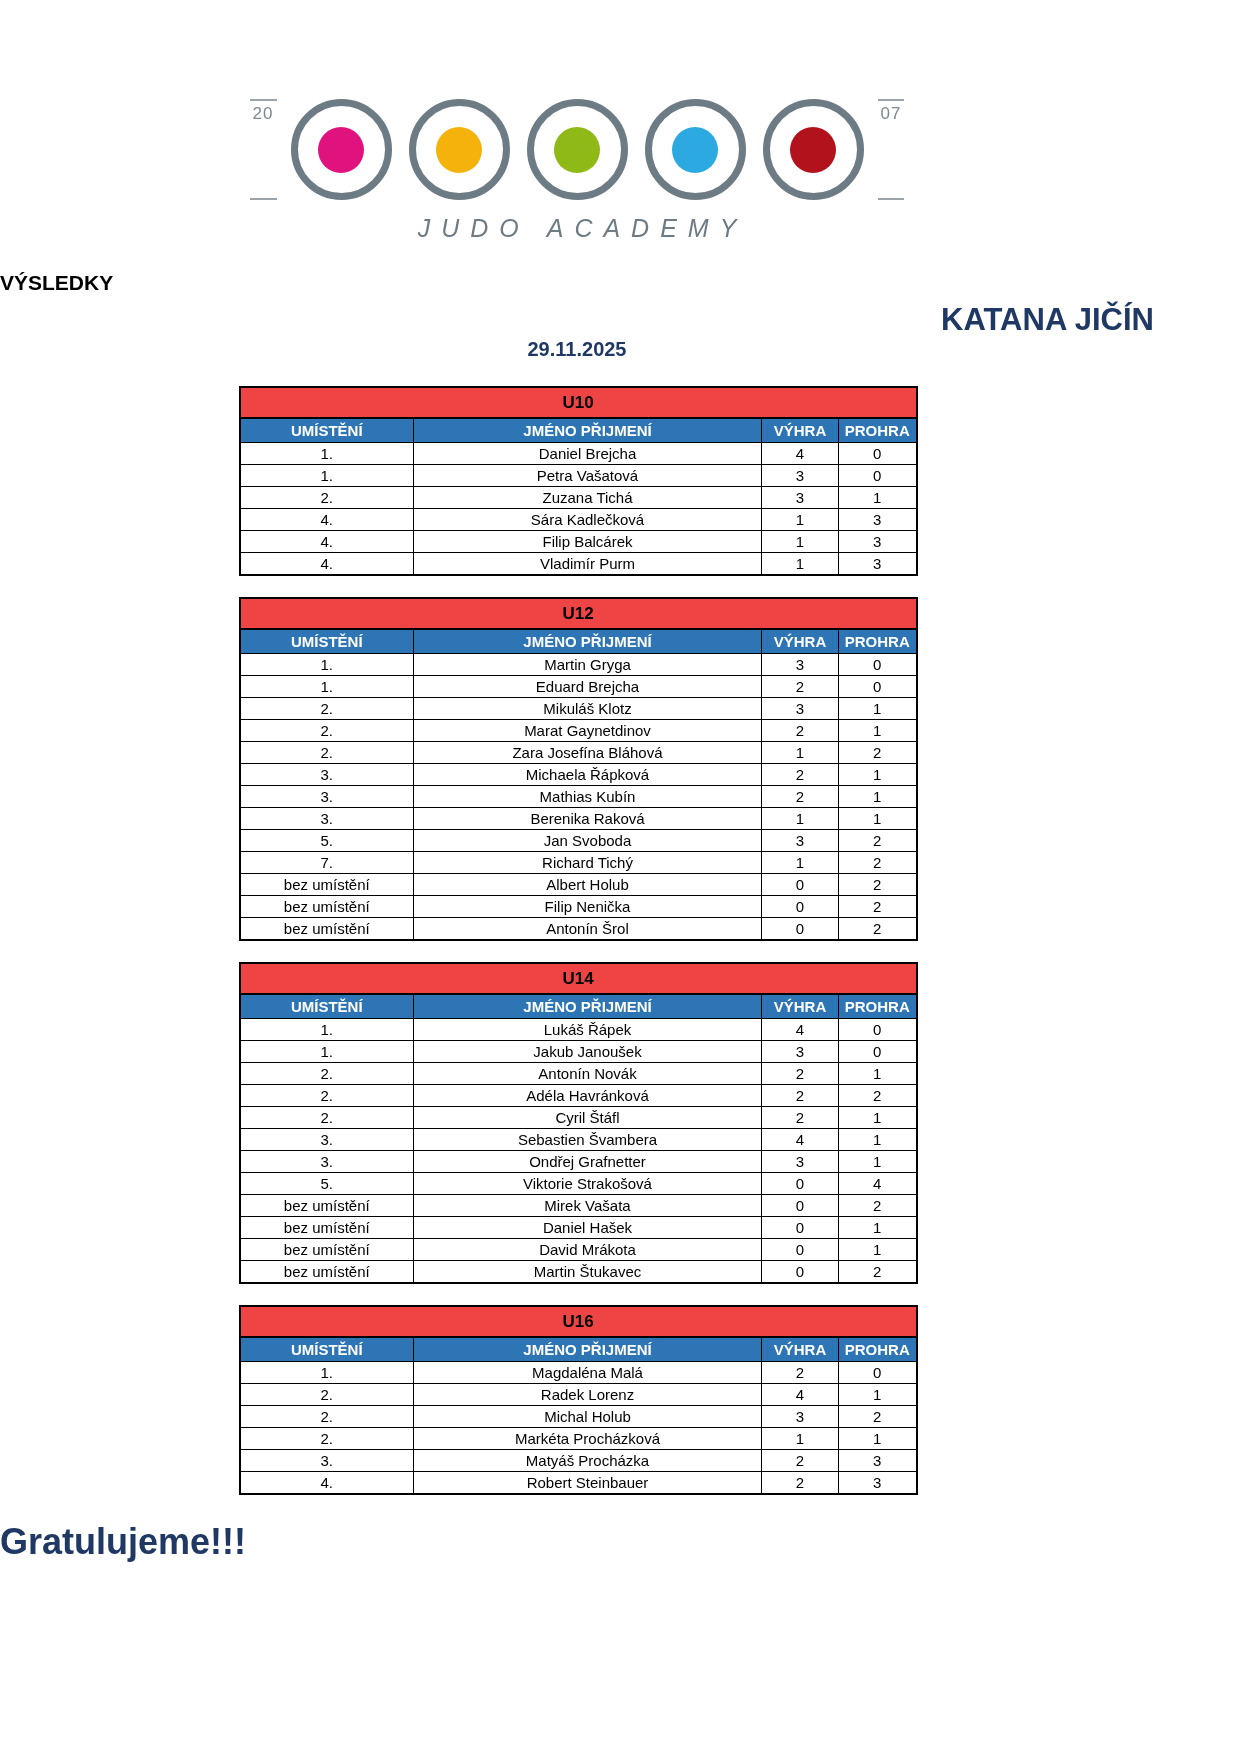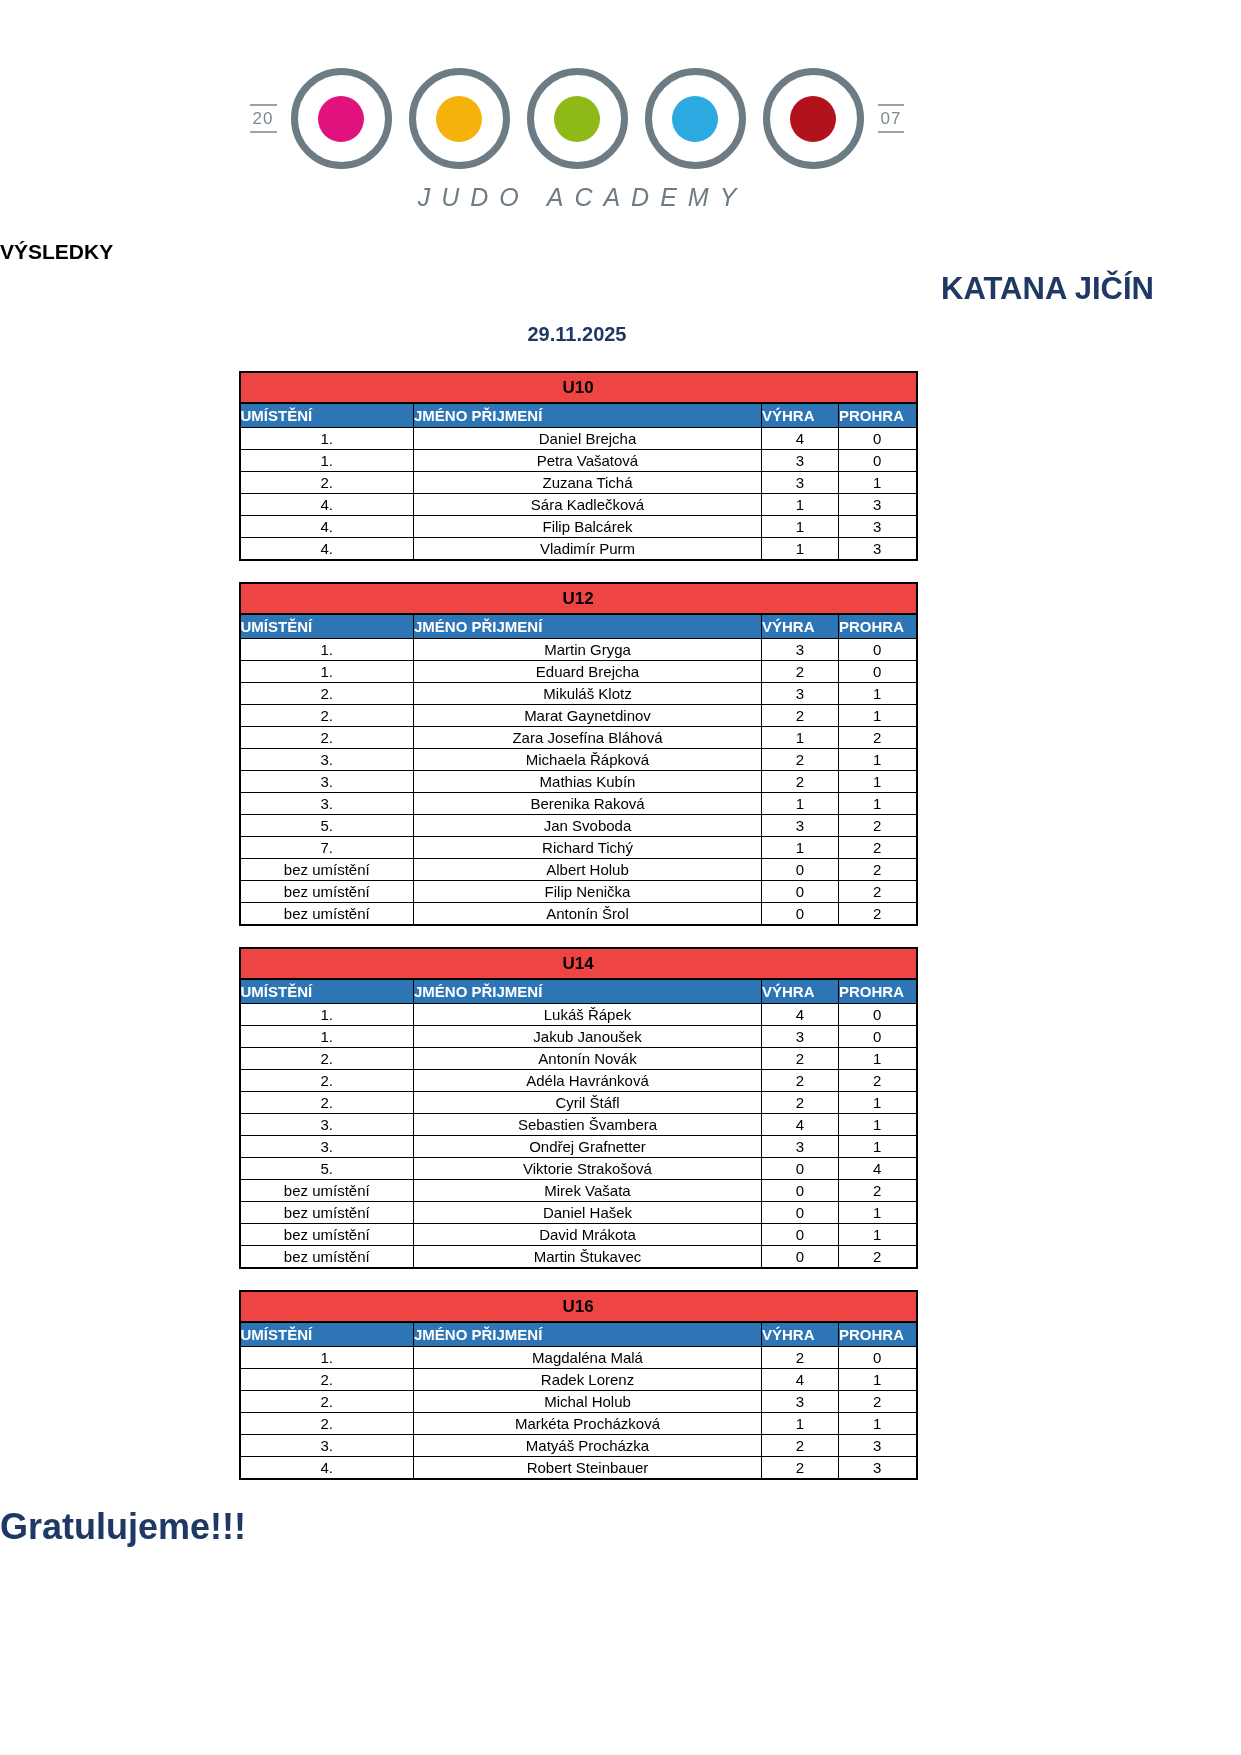--- a/index.html
+++ b/index.html
@@ -8,47 +8,47 @@
     --head-fg:#FFFFFF;
     --ring:#6D7B84;
     --logo-gray:#6D7B84;
   }
   html,body{margin:0;padding:0;background:#fff;}
   body{font-family:"Liberation Sans", sans-serif; -webkit-font-smoothing:antialiased;}
   .page{position:relative;width:1241px;height:1755px;background:#fff;overflow:hidden;}
   .content{width:1154px;margin:0;}
 
   
-  .logo-row{display:flex;justify-content:center;align-items:center;padding-top:68px;}
+  .logo-row{display:flex;justify-content:center;padding-top:99px;}
   .circles{display:flex;align-items:center;gap:17px;}
   .circle{width:101px;height:101px;border:7px solid var(--ring);border-radius:50%;
           box-sizing:border-box;display:flex;align-items:center;justify-content:center;background:#fff;}
   .dot{width:46px;height:46px;border-radius:50%;}
   .year{font-size:17px;color:#7E888E;letter-spacing:1px;line-height:1;
         border-top:2px solid #9AA3A8;border-bottom:2px solid #9AA3A8;padding:4px 3px;}
   .year-left{margin-right:14px;}
   .year-right{margin-left:14px;}
 
   .brand{margin-top:16px;text-align:center;font-size:25px;letter-spacing:11px;text-indent:11px;
          color:var(--logo-gray);font-weight:500;line-height:1;font-style:italic;}
 
   
   .results-label{margin-top:31px;font-size:21px;font-weight:bold;color:#000;line-height:1;}
   .event-title{margin:11px 0 0;text-align:right;font-size:31px;font-weight:bold;color:var(--accent);line-height:1;}
-  .event-date{margin-top:20px;text-align:center;font-size:20px;font-weight:bold;color:var(--accent);line-height:1;}
+  .event-date{margin-top:4px;text-align:center;font-size:20px;font-weight:bold;color:var(--accent);line-height:1;}
 
   
   .tables{width:677px;margin:27px auto 0;}
   table.results-table{border-collapse:collapse;width:677px;table-layout:fixed;
                       border:2.5px solid #000;font-size:15px;margin-top:21px;background:#fff;}
   table.results-table:first-child{margin-top:0;}
   tr.cat td{height:27px;font-weight:bold;font-size:17px;text-align:center;
             border-bottom:2px solid #000;color:#000;background:#ef4444;}
   tr.head th{background:var(--head-bg);color:var(--head-fg);height:23px;font-size:15px;
-             font-weight:bold;border:1.5px solid #000;text-align:left;padding:0;}
+             font-weight:bold;border:1.5px solid #000;text-align:center;padding:0;}
   tr.datarow td{border:1.3px solid #000;height:21px;text-align:center;padding:0;color:#000;
                 font-size:15px;white-space:nowrap;overflow:hidden;}
 
   
   .congrats{margin-top:29px;text-align:left;font-size:36px;font-weight:bold;
             color:var(--accent);line-height:1;}
 </style>
 </head>
 <body>
 

